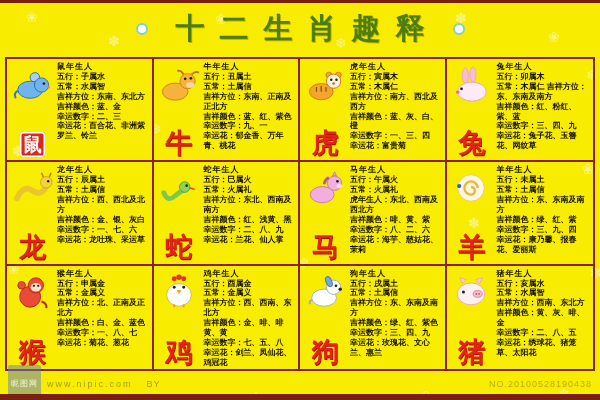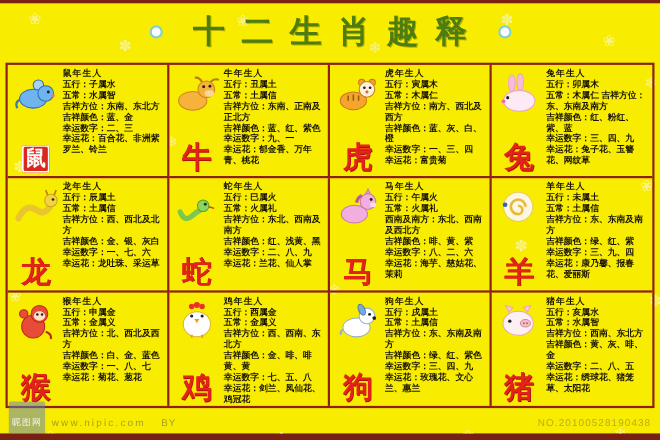--- a/index.html
+++ b/index.html
@@ -207,21 +207,21 @@
               <path d="M25 9q-4 2-5 7" stroke="#b85aa0" stroke-width="3" fill="none"></path>
               <circle cx="34" cy="13" r="1.4" fill="#222"></circle>
               <ellipse cx="36" cy="18" rx="3" ry="2.2" fill="#fbdaf0"></ellipse>
             </svg></div>
           <div class="zchar">马</div>
         </div>
         <div class="cell-text">
           <div class="tline first">马年生人</div>
           <div class="tline">五行：午属火</div>
           <div class="tline">五常：火属礼</div>
-          <div class="tline">西南及南方：东北、西南及西北方</div>
+          <div class="tline">虎年生人：东北、西南及西北方</div>
           <div class="tline">吉祥颜色：啡、黄、紫</div>
           <div class="tline">幸运数字：八、二、六</div>
           <div class="tline">幸运花：海芋、慈姑花、茉莉</div>
         </div>
       </div>
       <div class="cell">
         <div class="cell-left">
           <div class="animal"><svg viewBox="0 0 44 40" width="42" height="38">
               <circle cx="21" cy="20" r="14" fill="#fdf6e0" stroke="#e8cc60"></circle>
               <path d="M28 20a7 7 0 1 0-7 7a4 4 0 1 0 0-8" stroke="#e8b93a" stroke-width="2.5" fill="none"></path>
@@ -249,21 +249,21 @@
               <ellipse cx="25" cy="15" rx="5.5" ry="4.5" fill="#fde2c8"></ellipse>
               <circle cx="23" cy="13.5" r="1.2" fill="#222"></circle>
               <circle cx="27.5" cy="13.5" r="1.2" fill="#222"></circle>
             </svg></div>
           <div class="zchar">猴</div>
         </div>
         <div class="cell-text">
           <div class="tline first">猴年生人</div>
           <div class="tline">五行：申属金</div>
           <div class="tline">五常：金属义</div>
-          <div class="tline">吉祥方位：北、西北及西方</div>
+          <div class="tline">吉祥方位：北、正南及正北方</div>
           <div class="tline">吉祥颜色：白、金、蓝色</div>
           <div class="tline">幸运数字：一、八、七</div>
           <div class="tline">幸运花：菊花、葱花</div>
         </div>
       </div>
       <div class="cell">
         <div class="cell-left">
           <div class="animal"><svg viewBox="0 0 44 40" width="42" height="38">
               <circle cx="17" cy="6" r="2.6" fill="#e83028"></circle>
               <circle cx="22" cy="4.5" r="2.9" fill="#e83028"></circle>

